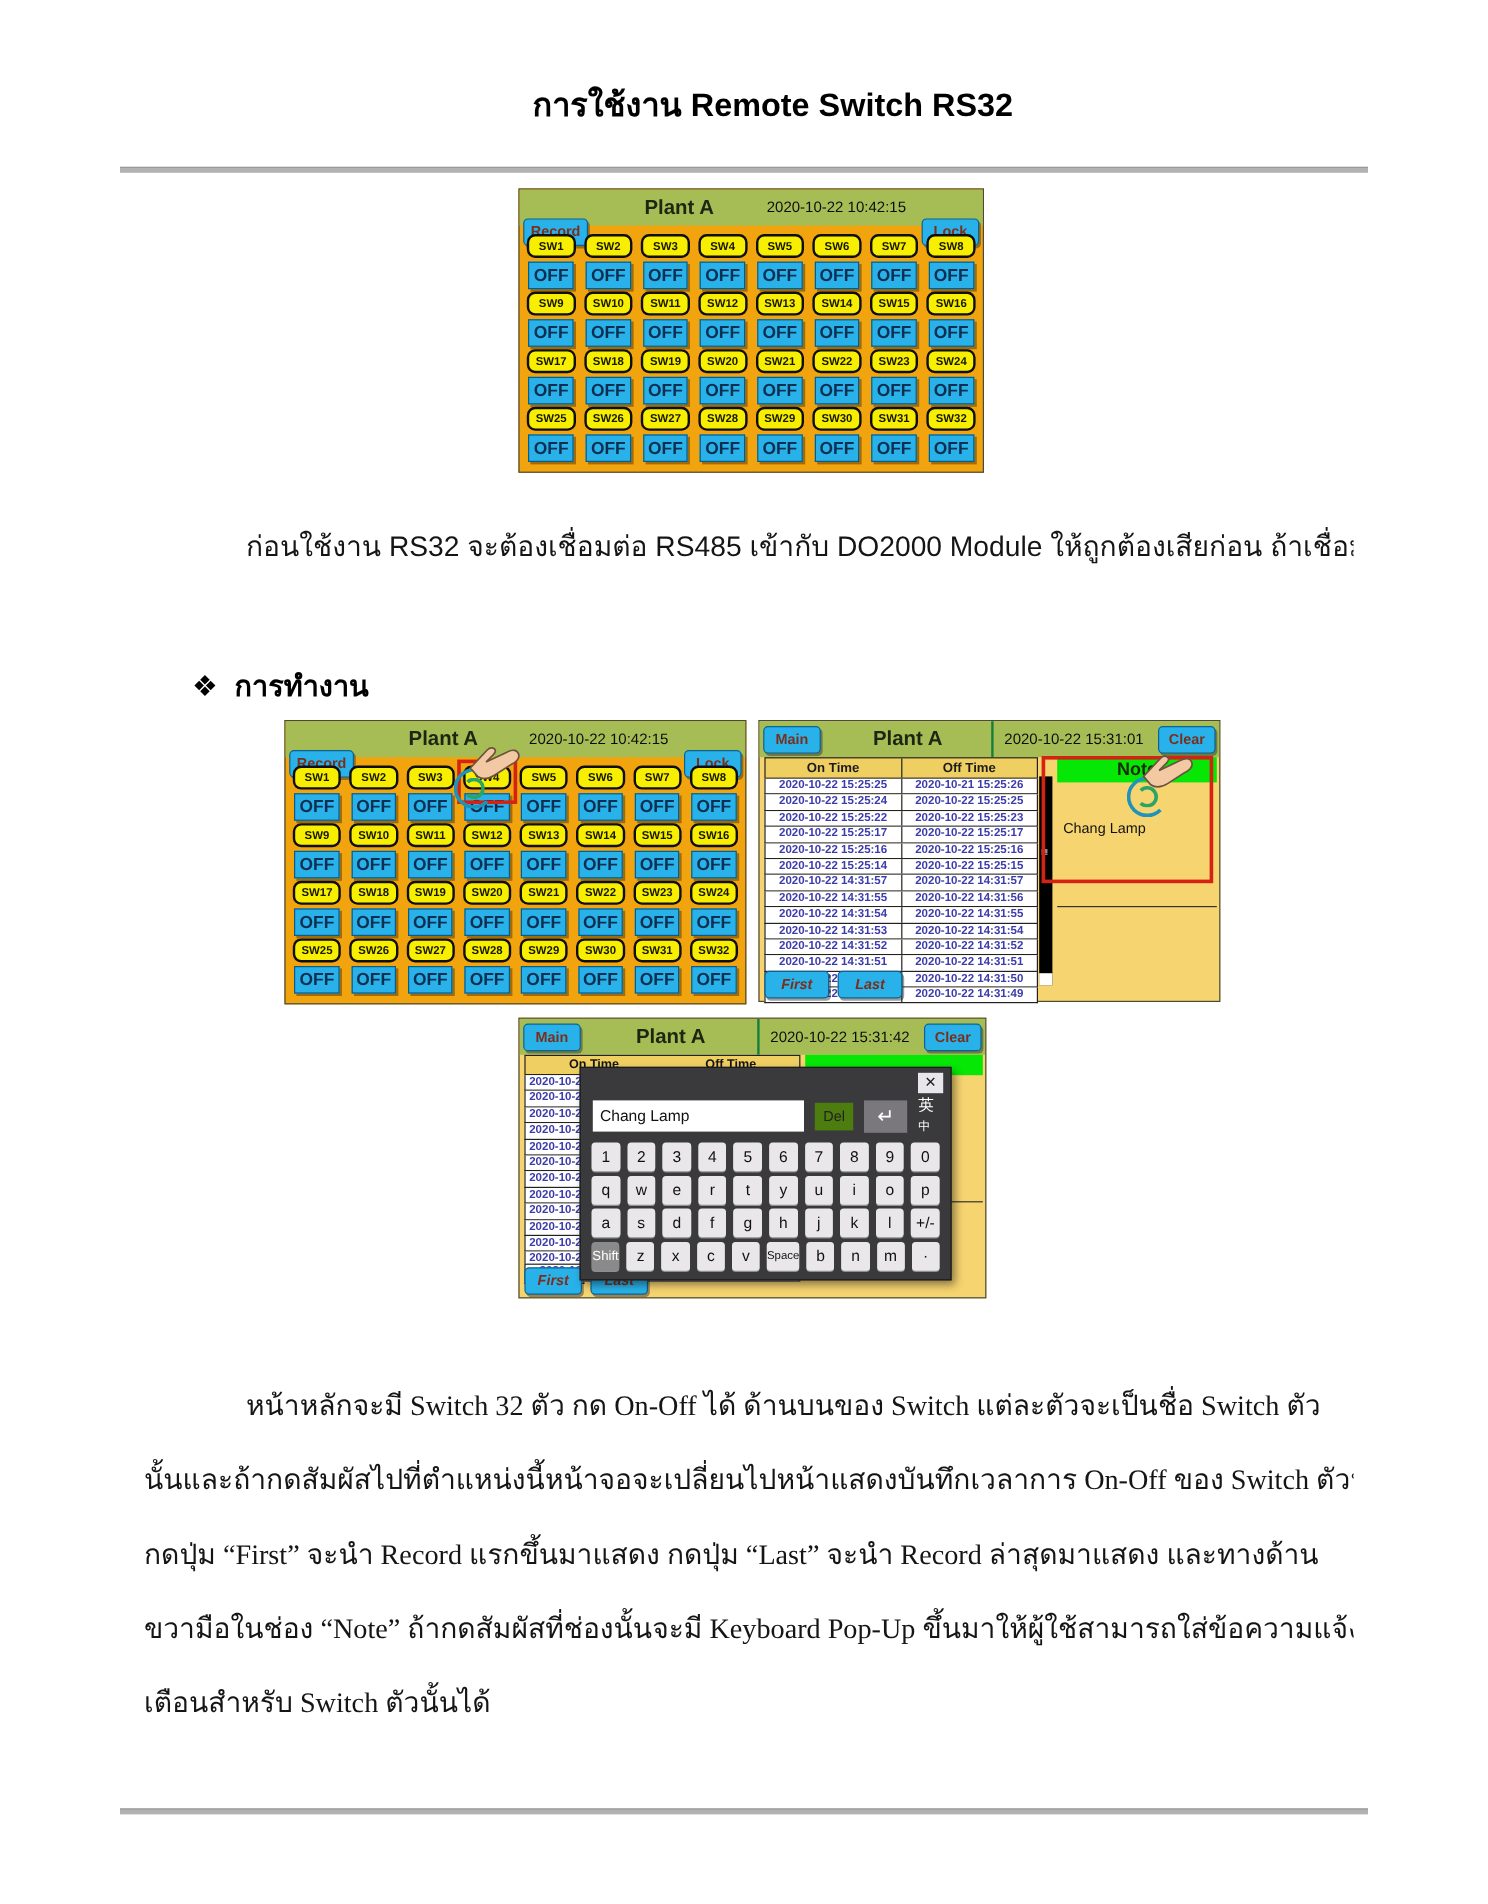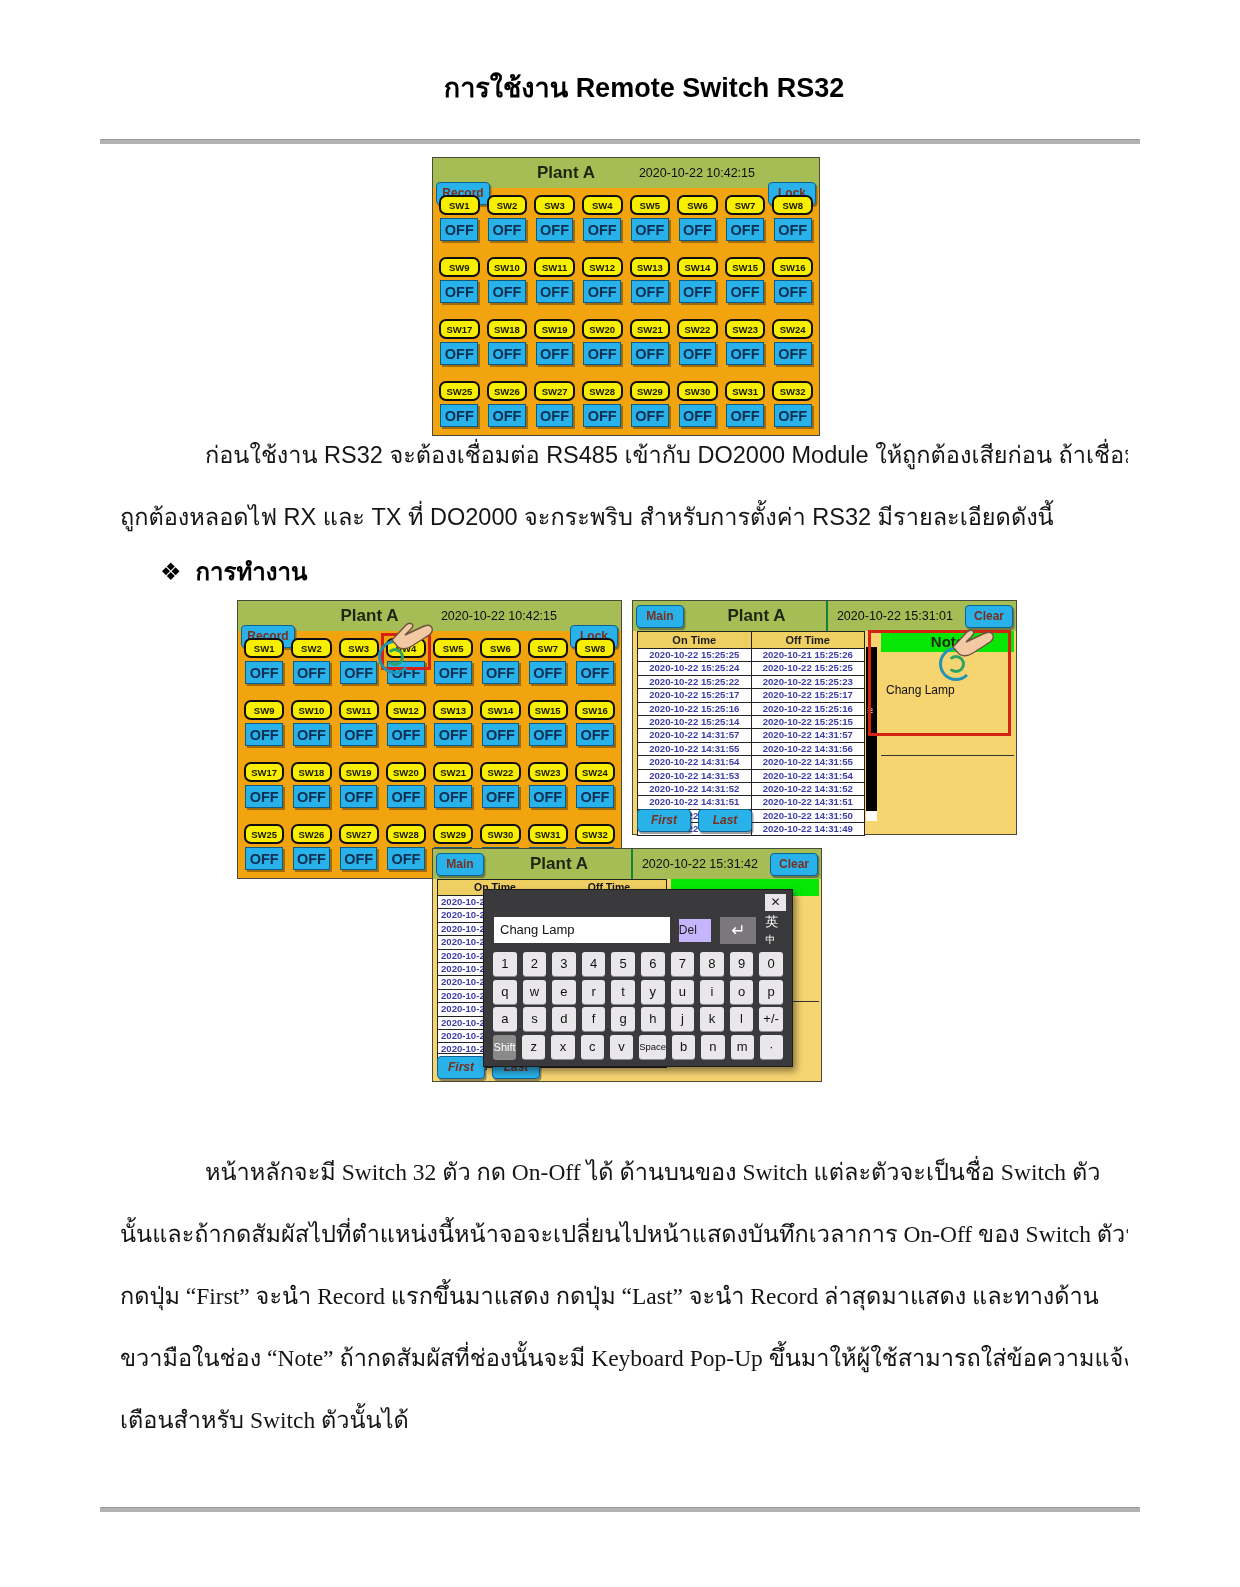--- a/index.html
+++ b/index.html
@@ -24,21 +24,21 @@
   .btn{background:var(--cyan);border:1px solid var(--cyan-border);border-radius:4px;
        color:var(--maroon);font-weight:bold;font-size:12px;height:21px;line-height:21px;
        text-align:center;box-shadow:1.5px 2px 0 rgba(40,40,40,.45);cursor:default;}
   .hdr .btn{margin:0 3px;}
   .plant{flex:1;text-align:center;font-size:17px;font-weight:bold;color:#1e2510;}
   .ts{font-size:12.5px;color:#0d0d0d;white-space:nowrap;}
 
   
   .swpanel{width:388px;background:var(--orange);}
   .swpanel .btn{width:52px;margin-top:40px;}
-  .grid{display:grid;grid-template-columns:repeat(8,1fr);gap:16px 7px;padding:7px 6px 8px 6px;}
+  .grid{display:grid;grid-template-columns:repeat(8,1fr);gap:2px 7px;padding:7px 6px 8px 6px;}
   .sw-cell{position:relative;display:flex;flex-direction:column;align-items:center;}
   .sw-label{width:100%;height:20px;background:var(--yellow);border:2px solid #0e0e0e;border-radius:7px;
             box-sizing:border-box;display:flex;align-items:center;justify-content:center;
             font-size:9.5px;font-weight:bold;color:#181800;}
   .sw-off{width:88%;height:21px;margin-top:3px;background:var(--cyan);border:1px solid #0a5c86;
           display:flex;align-items:center;justify-content:center;font-size:14.5px;font-weight:bold;
           color:var(--off-text);box-shadow:2px 2px 0 rgba(80,50,0,.5);}
   .sw-cell.hl::before{content:"";position:absolute;left:-5px;right:-5px;top:-5px;height:31px;
           border:3px solid var(--red);z-index:3;}
 
@@ -91,21 +91,21 @@
           overflow:hidden;white-space:nowrap;}
   .k-lastrow{position:absolute;left:4px;top:204px;width:228px;height:13px;display:flex;
              background:#fff;border:1px solid #222;}
   .kb{position:absolute;left:50px;top:40px;width:308px;height:176px;background:var(--keyboard);
       border:1px solid #1c1c1c;box-shadow:3px 4px 7px rgba(0,0,0,.45);z-index:8;}
   .kb-close{position:absolute;top:4px;right:6px;width:21px;height:17px;background:#e8e6ea;
             text-align:center;font-size:12px;line-height:17px;color:#222;}
   .kb-inrow{position:absolute;top:26px;left:10px;right:6px;height:28px;display:flex;gap:9px;align-items:center;}
   .kb-input{width:182px;height:26px;background:#fff;font-size:13px;line-height:26px;padding:0 6px;
             color:#111;overflow:hidden;white-space:nowrap;}
-  .kb-del{width:36px;height:23px;background:#c4b5fd;text-align:left;font-size:12px;line-height:23px;color:#222;}
+  .kb-del{width:36px;height:23px;background:#4d7c0f;text-align:center;font-size:12px;line-height:23px;color:#222;}
   .kb-enter{width:40px;height:27px;background:#7a787d;color:#fff;font-size:17px;text-align:center;line-height:27px;}
   .kb-lang{color:#fff;font-size:13px;line-height:13px;}
   .kb-lang .s2{font-size:10px;vertical-align:-4px;}
   .kb-rows{position:absolute;top:62px;left:9px;right:9px;bottom:7px;display:flex;
            flex-direction:column;justify-content:space-between;}
   .kb-row{display:flex;gap:6px;}
   .kb-key{flex:1;height:24px;background:var(--key);border-radius:3px;text-align:center;
           line-height:24px;font-size:13px;color:#111;box-shadow:0 1px 0 #8e8e8e;}
   .kb-key.mod{background:var(--key-mod);color:#fff;font-size:11px;}
   .kb-key.space{font-size:9.5px;}
@@ -255,21 +255,20 @@
         </div>
         <div class="sw-cell">
           <div class="sw-label">SW32</div>
           <div class="sw-off">OFF</div>
         </div>
       </div>
   </div>
 
   <div class="para" style="top:424px;">
     <div class="line indent">ก่อนใช้งาน RS32 จะต้องเชื่อมต่อ RS485 เข้ากับ DO2000 Module ให้ถูกต้องเสียก่อน ถ้าเชื่อมต่อ</div>
-    <div class="line">ถูกต้องหลอดไฟ RX และ TX ที่ DO2000 จะกระพริบ สำหรับการตั้งค่า RS32 มีรายละเอียดดังนี้</div>
   </div>
 
   <div class="heading">
     <span class="bullet">❖</span><span>การทำงาน</span>
   </div>
 
   <div class="shot swpanel" style="left:237px;top:600px;width:385px;">
     <div class="hdr">
       <div class="btn">Record</div>
       <div class="plant">Plant A</div>

